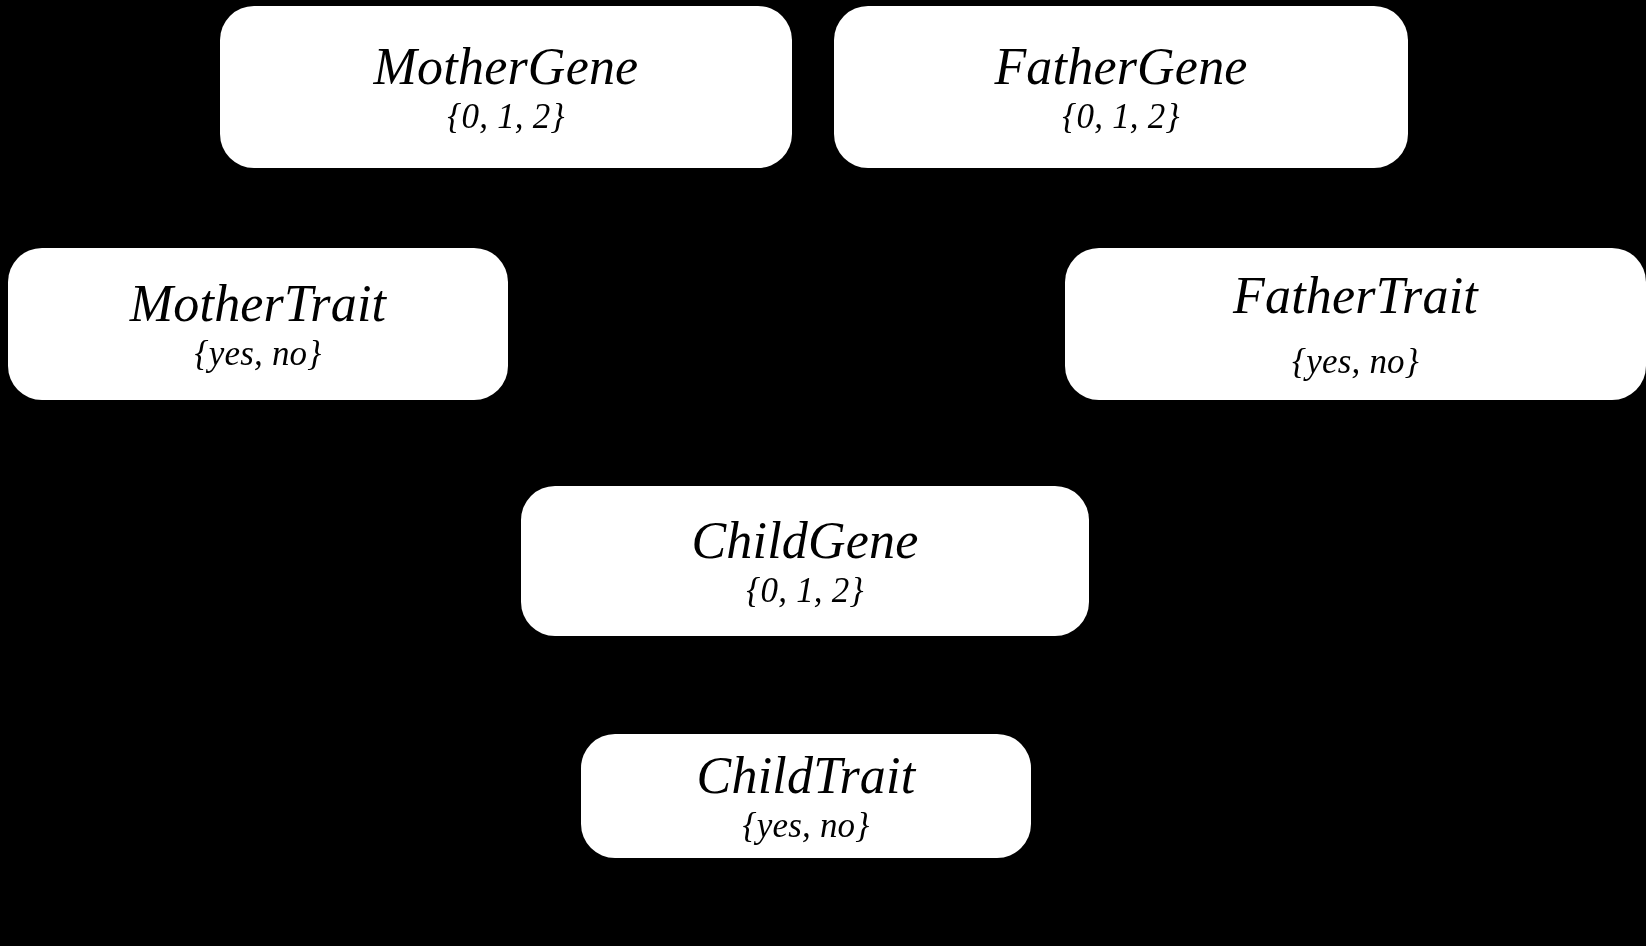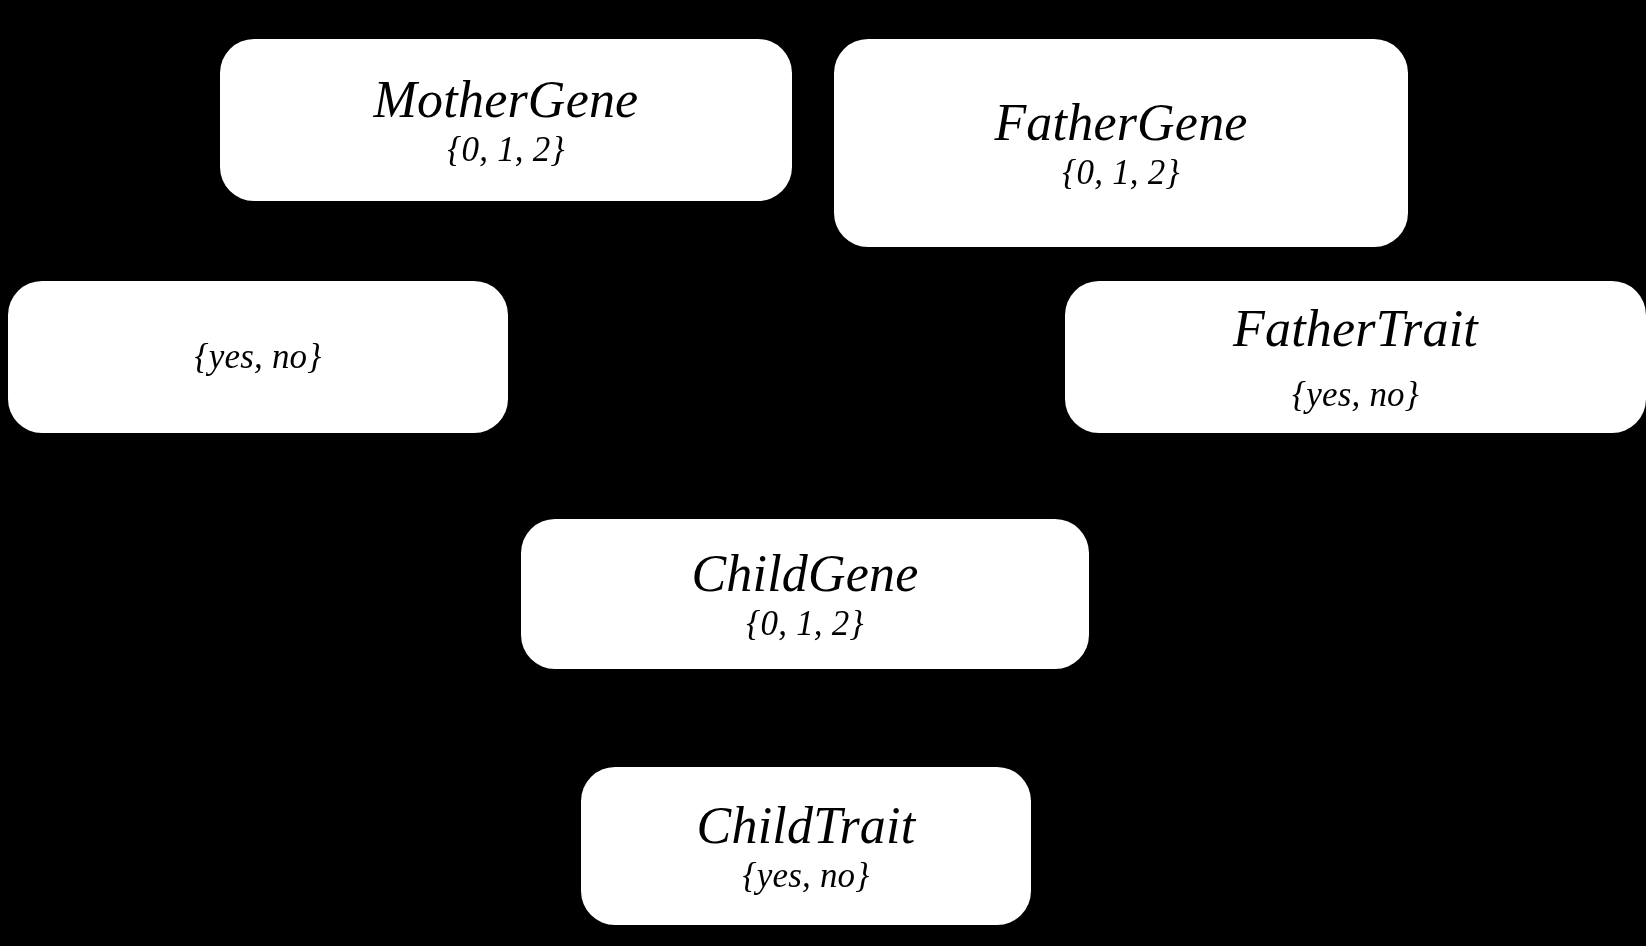--- a/index.html
+++ b/index.html
@@ -26,57 +26,57 @@
     display: flex;
     flex-direction: column;
     align-items: center;
     justify-content: center;
     color: #000000;
     font-style: italic;
     font-family: "Liberation Serif", "DejaVu Serif", serif;
     line-height: 1.12;
     text-align: center;
     box-sizing: border-box;
-    margin-top: 33px;
   }
   .node .line1 {
     font-size: 52px;
     white-space: nowrap;
     letter-spacing: 0.2px;
   }
   .node .line2 {
     font-size: 35px;
     white-space: nowrap;
     letter-spacing: 0.2px;
   }
 
   
   #node-mother-gene  { left: 220px;  top: 6px;   width: 572px;  height: 162px; }
-  #node-father-gene  { left: 834px;  top: 6px;   width: 574px;  height: 208px; text-align: center; }
+  #node-father-gene  { left: 834px;  top: 6px;   width: 574px;  height: 162px; text-align: center; }
   #node-mother-trait { left: 8px;    top: 248px; width: 500px;  height: 152px; }
   #node-father-trait { left: 1065px; top: 248px; width: 581px;  height: 152px; gap: 16px; }
   #node-child-gene   { left: 521px;  top: 486px; width: 568px;  height: 150px; }
-  #node-child-trait  { left: 581px;  top: 734px; width: 450px;  height: 158px; }
+  #node-child-trait  { left: 581px;  top: 734px; width: 450px;  height: 124px; }
 </style>
 </head>
 <body>
 
 <div id="canvas">
 
   <div class="node" id="node-mother-gene">
     <span class="line1">MotherGene</span>
     <span class="line2">{0, 1, 2}</span>
   </div>
 
   <div class="node" id="node-father-gene">
     <span class="line1">FatherGene</span>
     <span class="line2">{0, 1, 2}</span>
   </div>
 
   <div class="node" id="node-mother-trait">
+    <span class="line1">MotherTrait</span>
     <span class="line2">{yes, no}</span>
   </div>
 
   <div class="node" id="node-father-trait">
     <span class="line1">FatherTrait</span>
     <span class="line2">{yes, no}</span>
   </div>
 
   <div class="node" id="node-child-gene">
     <span class="line1">ChildGene</span>

